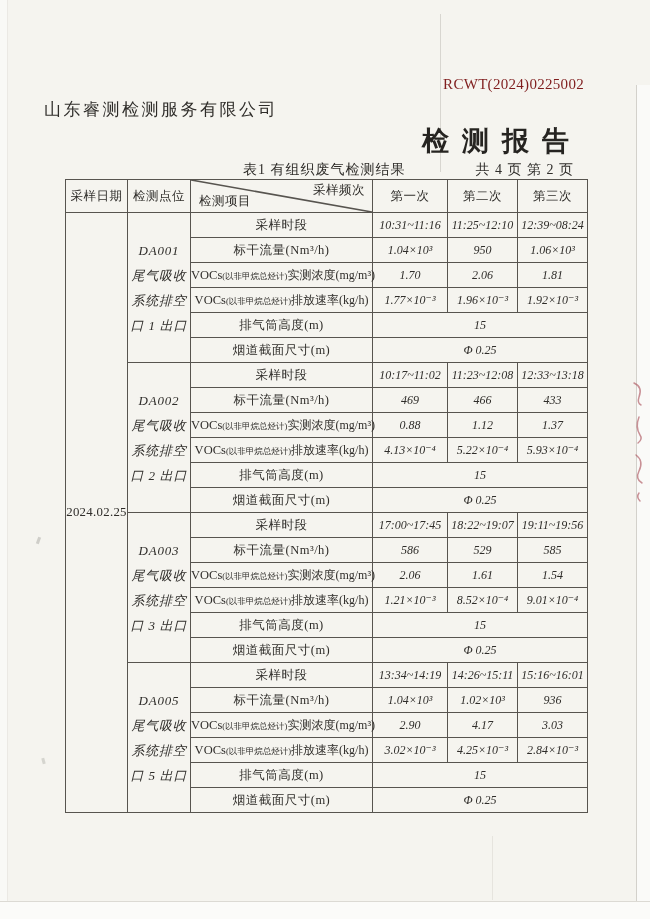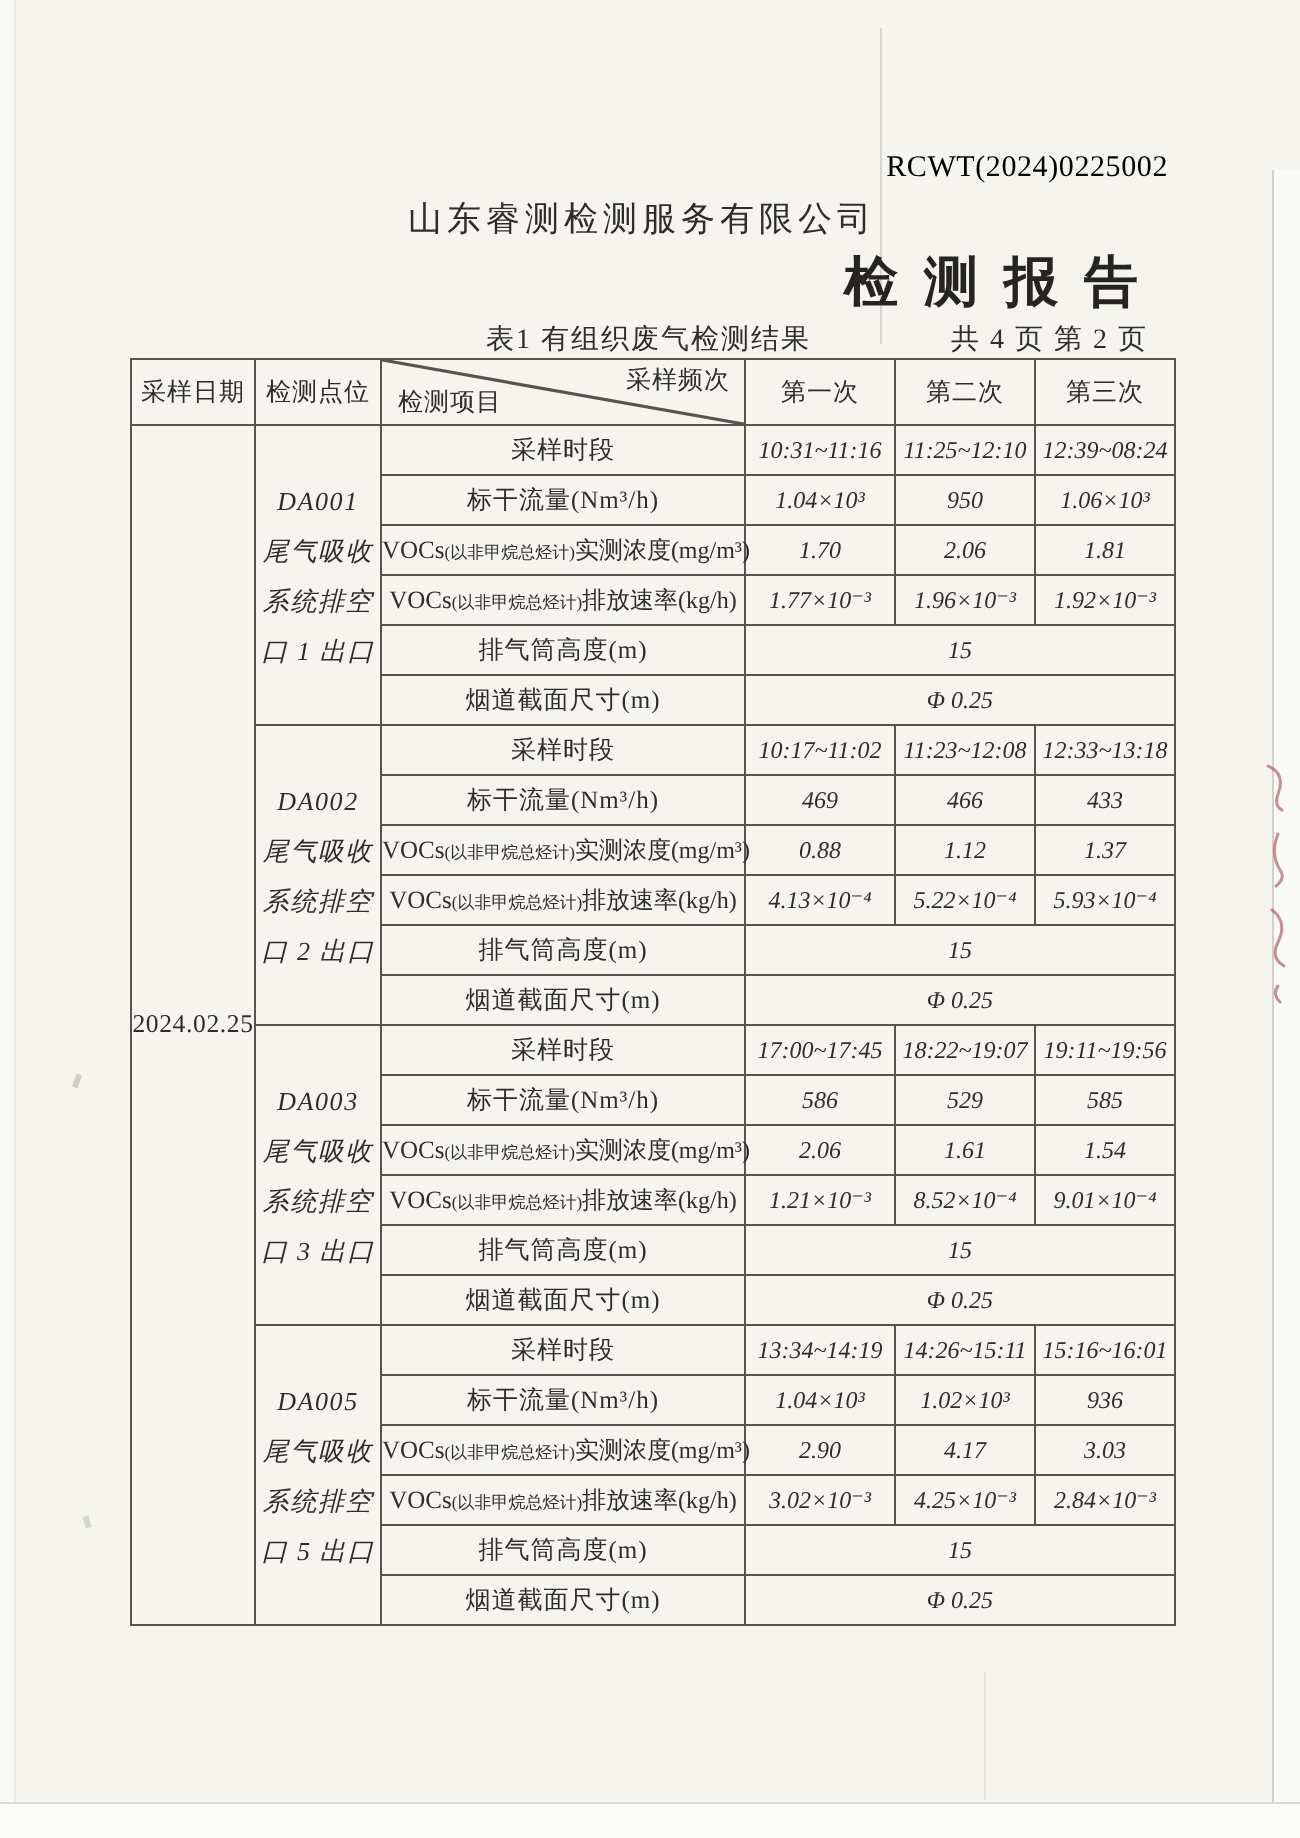--- a/index.html
+++ b/index.html
@@ -12,22 +12,22 @@
   
   .left-strip{position:absolute;left:0;top:0;width:7px;height:919px;background:#f9f9f6;border-right:1px solid #ebe9e4;}
   .right-strip{position:absolute;left:636px;top:85px;width:14px;height:816px;background:#fafaf8;border-left:1px solid #d3d1cb;}
   .bottom-band{position:absolute;left:0;top:901px;width:650px;height:18px;background:#fbfbf9;border-top:1px solid #dcdad4;}
   .crease-top{position:absolute;left:440px;top:14px;width:1px;height:158px;background:#d8d6d0;}
   .crease-bottom{position:absolute;left:492px;top:836px;width:1px;height:64px;background:#e6e4de;}
   .speck1{position:absolute;left:37px;top:537px;width:3px;height:7px;background:rgba(120,118,112,.30);transform:rotate(20deg);}
   .speck2{position:absolute;left:42px;top:758px;width:3px;height:6px;background:rgba(120,118,112,.25);transform:rotate(-15deg);}
   .red-marks{position:absolute;left:627px;top:377px;width:24px;height:130px;}
   
-  .report-no{position:absolute;top:76px;right:66px;font-size:15px;letter-spacing:.3px;color:#000000;}
-  .company{position:absolute;left:60px;width:522px;top:98px;text-align:center;font-size:17px;letter-spacing:2.5px;}
+  .report-no{position:absolute;top:76px;right:66px;font-size:15px;letter-spacing:.3px;color:#7f1d1d;}
+  .company{position:absolute;left:44px;width:522px;top:98px;text-align:left;font-size:17px;letter-spacing:2.5px;}
   .title{position:absolute;left:60px;width:522px;top:123px;text-align:right;font-size:27px;font-weight:bold;letter-spacing:13px;text-indent:13px;color:#262421;}
   .caption{position:absolute;left:243px;top:161px;font-size:14px;letter-spacing:1px;}
   .pagination{position:absolute;right:76px;top:161px;font-size:14px;letter-spacing:1px;}
   
   table.results{position:absolute;left:65px;top:179px;width:522px;border-collapse:collapse;table-layout:fixed;}
   .results th,.results td{border:1px solid #57544f;padding:0;font-weight:normal;text-align:center;vertical-align:middle;color:#2f2d2a;background:transparent;}
   .results thead tr{height:33px;}
   .results thead th{font-size:12.5px;letter-spacing:.5px;}
   tr.dr{height:25px;}
   .c-val{font-size:12px;font-style:italic;}

